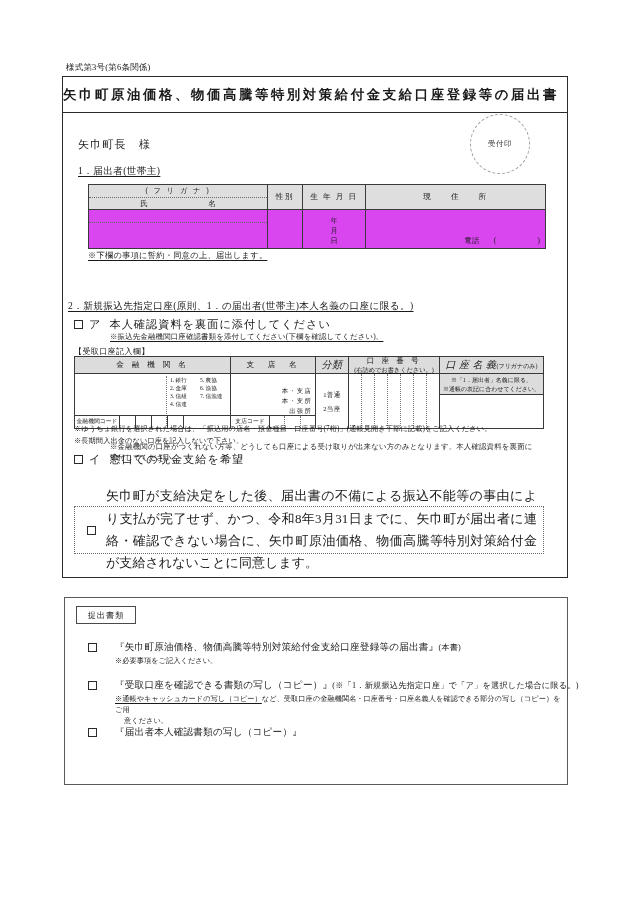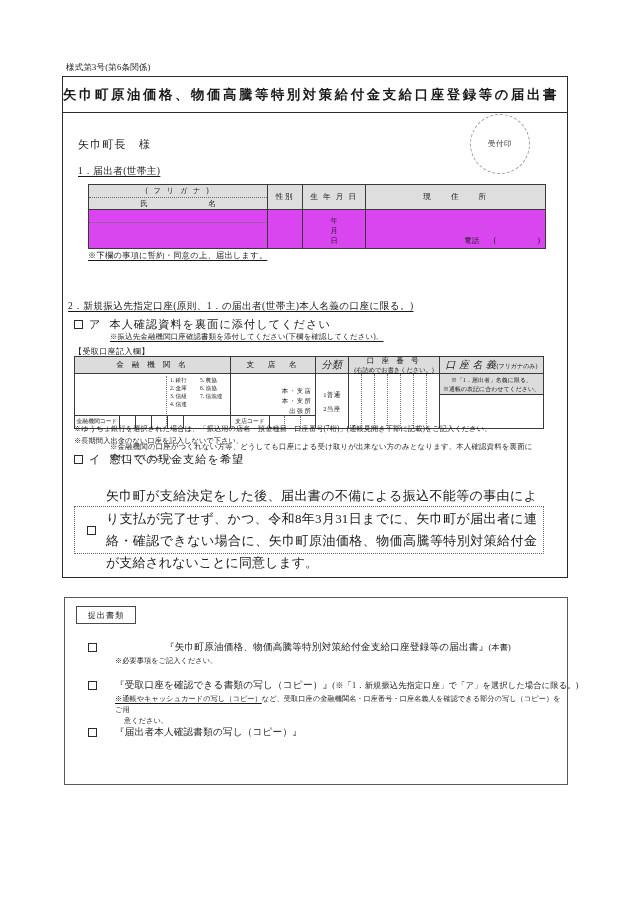--- a/index.html
+++ b/index.html
@@ -465,21 +465,20 @@
   }
   #doc-1 { top: 641px; }
   #doc-2 { top: 679px; }
   #doc-3 { top: 726px; }
   .doc-item .cbox { margin-top: 2px; flex: 0 0 auto; }
   .doc-body { margin-left: 18px; }
   .doc-title {
     font-size: 9.6px;
     letter-spacing: 0.2px;
     white-space: nowrap;
-    text-align: center;
   }
   .doc-title .paren { font-size: 8.2px; }
   .doc-sub {
     font-size: 7.2px;
     line-height: 1.55;
     letter-spacing: 0.05px;
     margin-top: 2px;
     width: 446px;
     text-indent: 0;
   }

